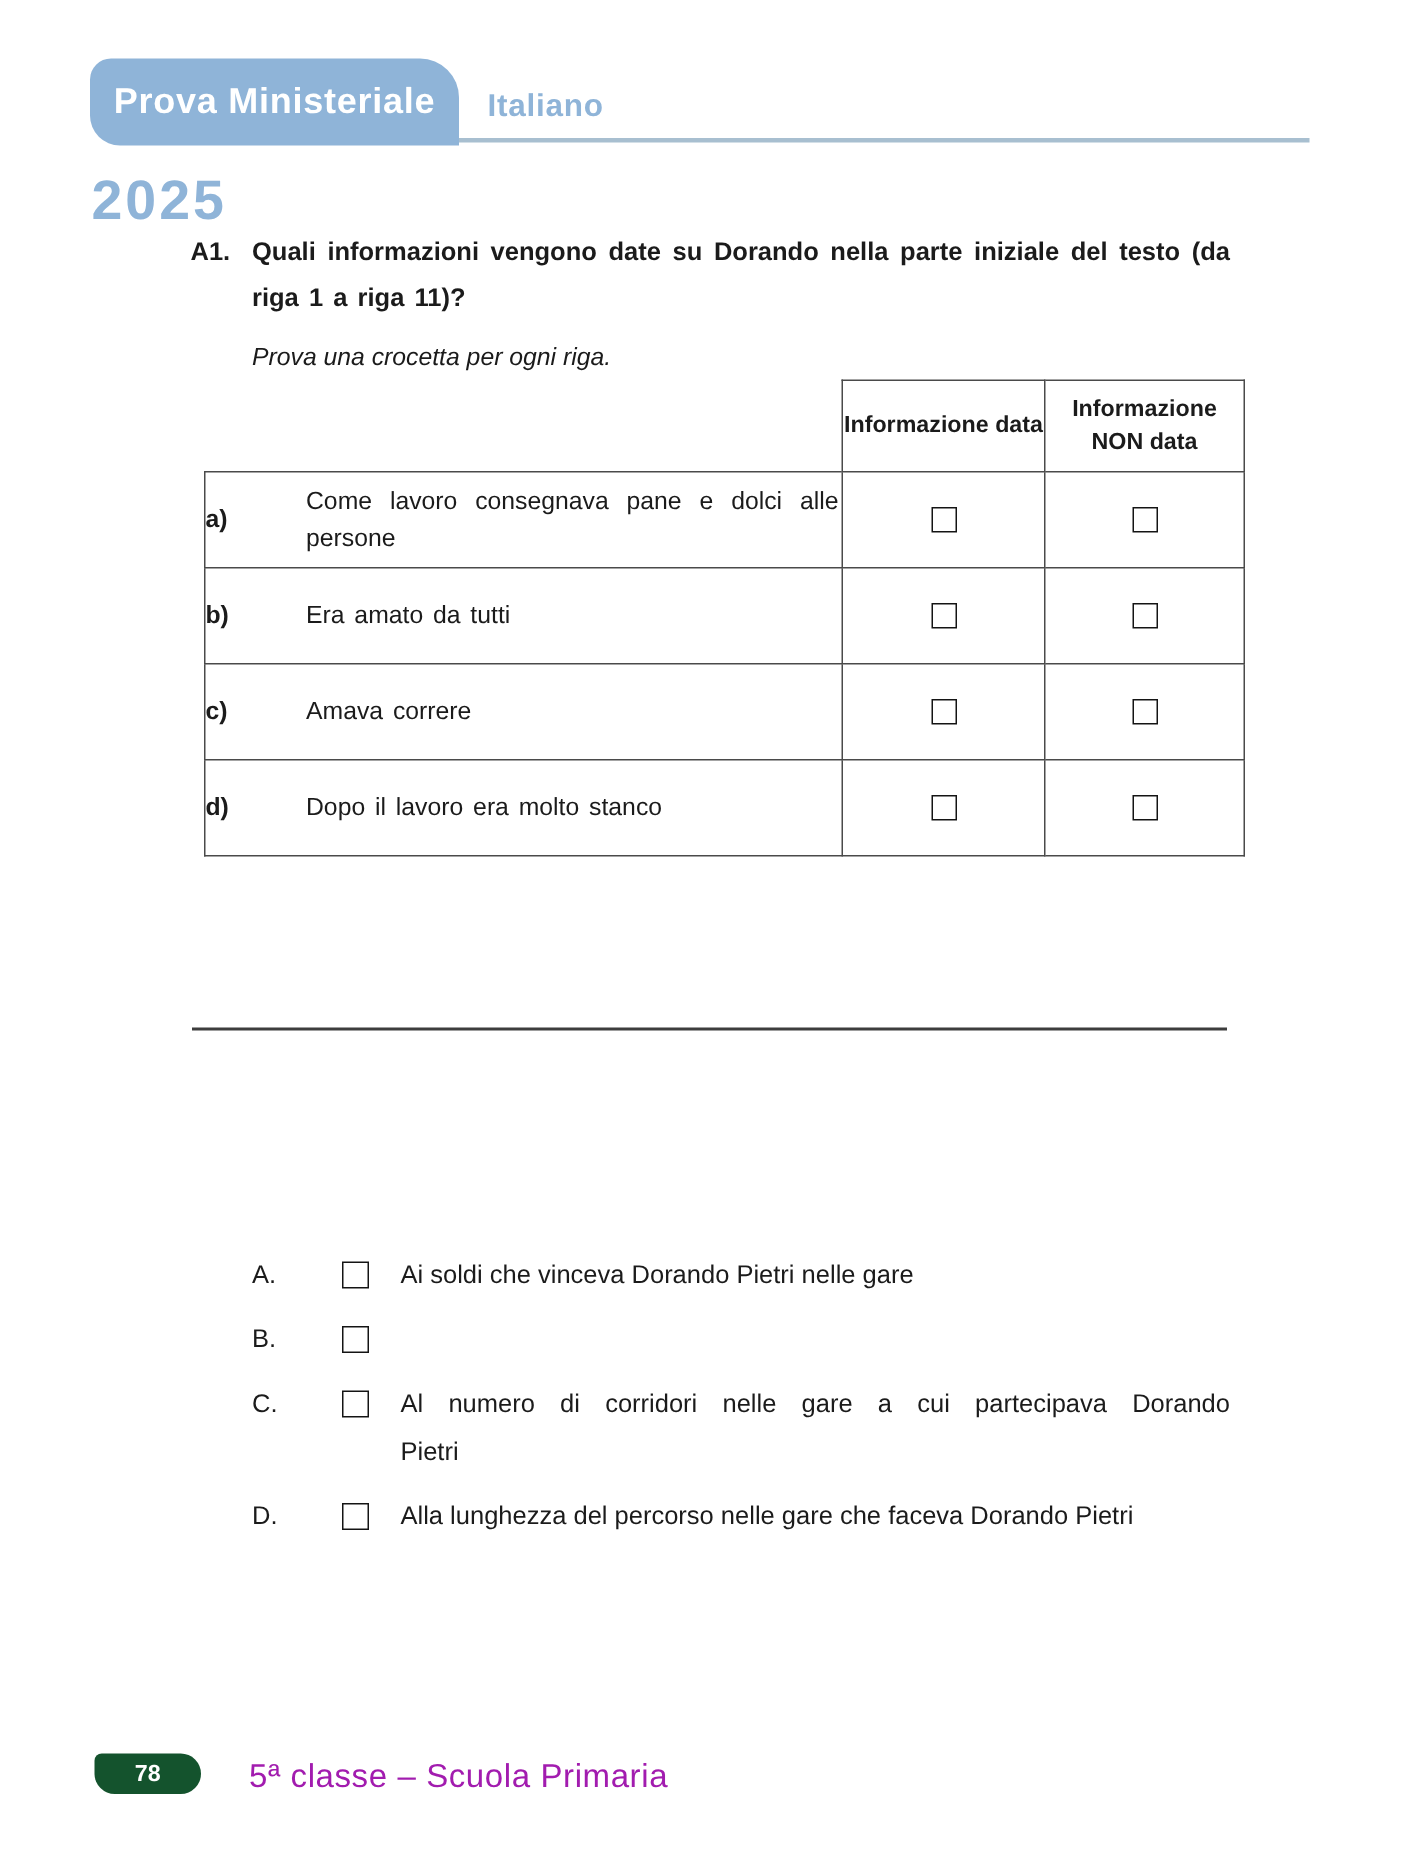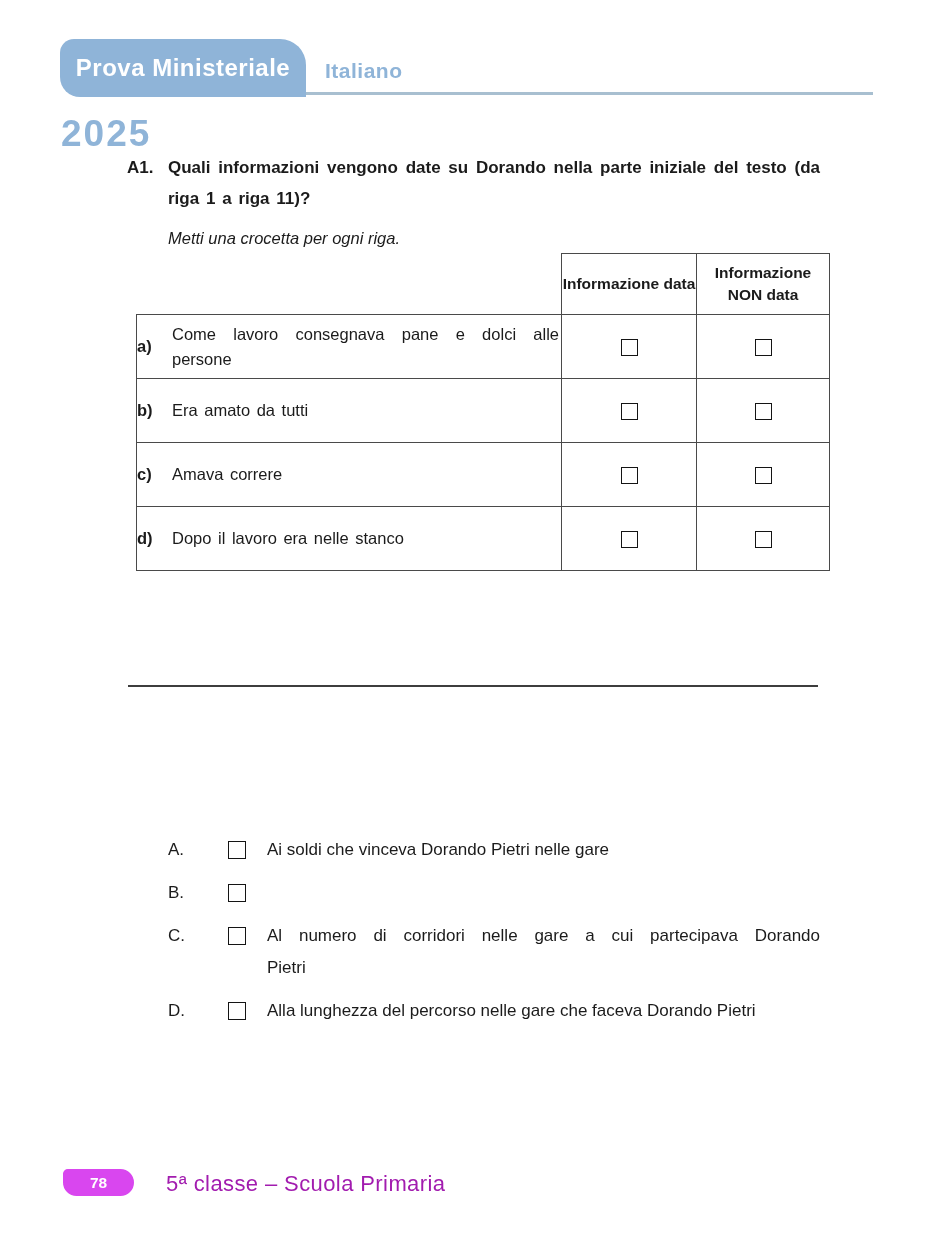--- a/index.html
+++ b/index.html
@@ -54,21 +54,21 @@
   .info-table th, .info-table td { border:1.2px solid #4a4a4a; padding:0; }
   .info-table th.blank { border:none; }
   .colhead {
     height:60px; font-weight:bold; font-size:15.5px; line-height:1.45;
     text-align:center; vertical-align:middle; padding:0 10px;
   }
   .info-table tbody td { height:63px; }
   .stmt { vertical-align:middle; padding:6px 8px 6px 13px; }
   .stmt-inner { display:flex; align-items:center; }
   .rlabel { width:35px; font-weight:bold; flex-shrink:0; }
-  .rtext { flex:1; text-align:justify; line-height:25px; word-spacing:.12em; padding-right:2px; }
+  .rtext { flex:1; text-align:justify; line-height:25px; word-spacing:.12em; padding-right:2px;margin-left:32px; }
   .cb-cell { text-align:center; vertical-align:middle; }
   .checkbox {
     display:inline-block; width:15px; height:15px;
     border:1.7px solid #141414; background:#fff; vertical-align:middle;
     cursor:pointer;
   }
 
   
   .divider {
     position:absolute; left:128px; top:685px; width:690px; height:2px;
@@ -82,21 +82,21 @@
   .option .checkbox { margin-top:7px; width:16px; height:16px; flex-shrink:0; }
   .opt-text {
     flex:1; margin:0 0 0 21px; font-size:17px; line-height:32px;
     text-align:justify;
   }
   .opt-text.wide { word-spacing:.45em; }
 
   
   .page-badge {
     position:absolute; left:63px; top:1169px; width:71px; height:27px;
-    background:#d946ef; border-radius:5px 14px 14px 14px;
+    background:#14532d; border-radius:5px 14px 14px 14px;
     display:flex; align-items:center; justify-content:center;
     color:#ffffff; font-weight:bold; font-size:15.5px;
   }
   .footer-label {
     position:absolute; left:166px; top:1171px;
     color:#a21caf; font-size:22px; letter-spacing:.4px;
   }
 </style>
 </head>
 <body>
@@ -108,21 +108,21 @@
   </div>
   <div class="subject">Italiano</div>
   <div class="header-line"></div>
   <div class="year">2025</div>
 
   <section class="q q1">
     <div class="qrow">
       <span class="qnum">A1.</span>
       <p class="qtext">Quali informazioni vengono date su Dorando nella parte iniziale del testo (da riga 1 a riga 11)?</p>
     </div>
-    <p class="instruction">Metti una crocetta per ogni riga.</p>
+    <p class="instruction">Prova una crocetta per ogni riga.</p>
   </section>
 
   <table class="info-table">
     <colgroup>
         <col style="width:425px">
         <col style="width:135px">
         <col style="width:133px">
       </colgroup>
     <thead>
       <tr>
@@ -159,21 +159,21 @@
             <span class="rtext">Amava correre</span>
           </div>
         </td>
         <td class="cb-cell"><span class="checkbox"></span></td>
         <td class="cb-cell"><span class="checkbox"></span></td>
       </tr>
       <tr>
         <td class="stmt">
           <div class="stmt-inner">
             <span class="rlabel">d)</span>
-            <span class="rtext">Dopo il lavoro era nelle stanco</span>
+            <span class="rtext">Dopo il lavoro era molto stanco</span>
           </div>
         </td>
         <td class="cb-cell"><span class="checkbox"></span></td>
         <td class="cb-cell"><span class="checkbox"></span></td>
       </tr>
     </tbody>
   </table>
 
   <div class="divider"></div>
 

